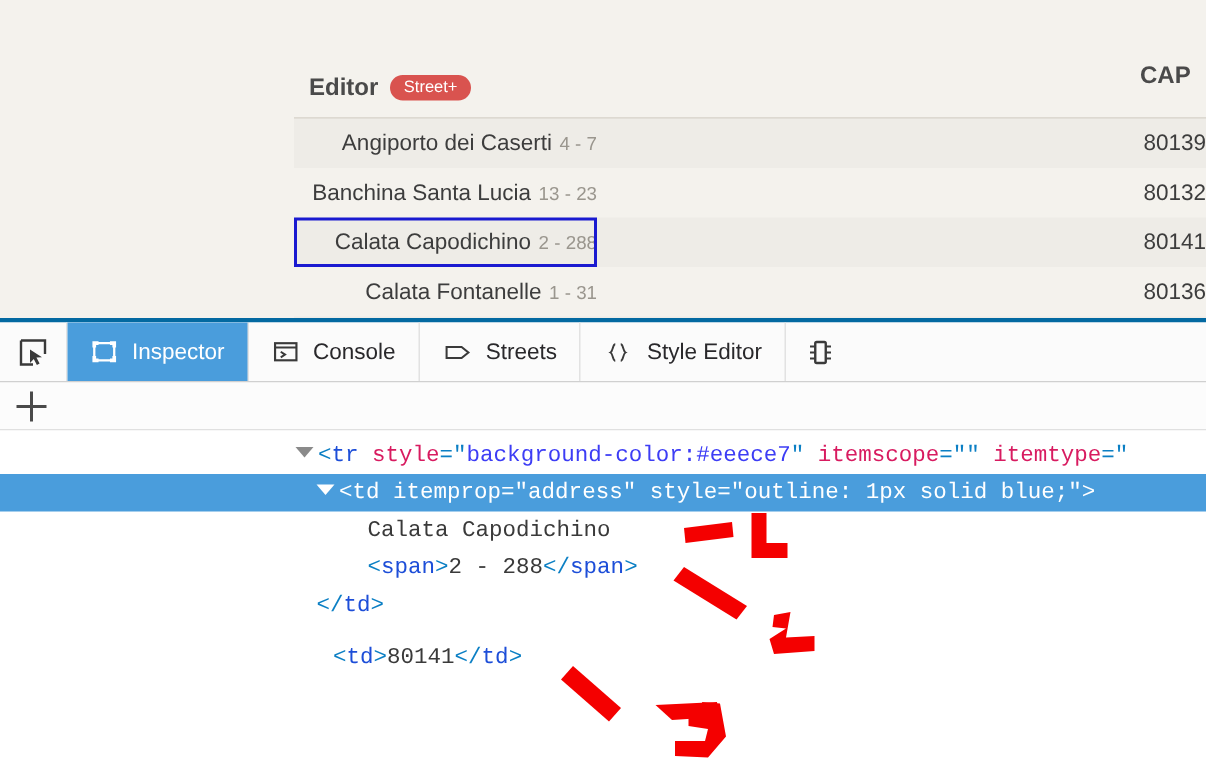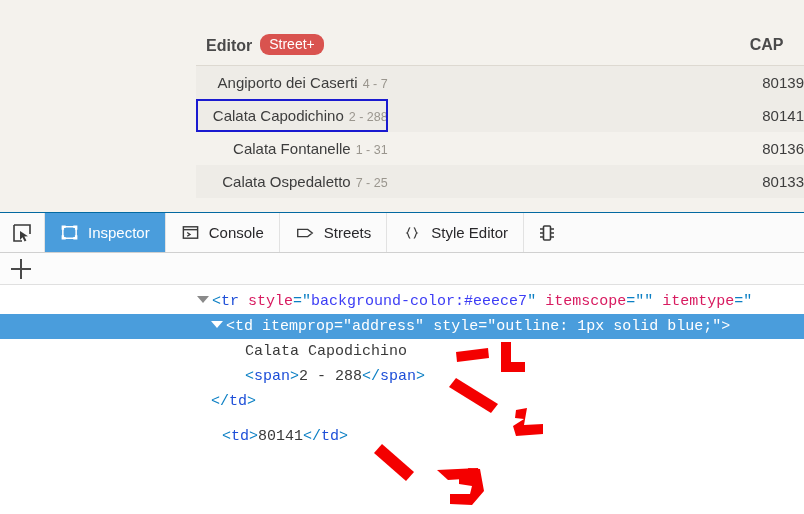--- a/index.html
+++ b/index.html
@@ -29,27 +29,28 @@
     color:#4a4a4a;
     padding: 34px 0 10px 10px;
     border-bottom:1px solid #ddd9d1;
     white-space:nowrap;
   }
   .tbl th.cap-col { padding-left:362px; }
   .badge {
     display:inline-block;
     background:#d9534f;
     color:#fff;
-    font-size:14px;
+    font-size:11px;
     font-weight:normal;
     border-radius:9px;
     padding:2px 9px 3px 9px;
     vertical-align: 2px;
     margin-left:8px;
     letter-spacing:0px;
+    margin-top:16px;
   }
   .tbl td {
     font-size:15px;
     color:#3d3d3d;
     padding:8px 0 8px 11px;
     height:30px;
     white-space:nowrap;
     text-align:right;
   }
   .tbl td.cap-col { padding-left:362px; }
@@ -59,21 +60,21 @@
     outline: 2px solid #1a1ad0;
     outline-offset:-2px;
     position: relative;
   }
   tr.sel td { background:#eeece7; }
 
   
   #devtools {
     position:absolute; left:0; top:212px; width:804px; height:302px;
     background:#fff;
-    border-top:1px solid #0369a1;
+    border-top:3px solid #0369a1;
   }
   #tabbar {
     display:flex; align-items:stretch;
     height:40px;
     background:#fbfbfb;
     border-bottom:1px solid #d0d0d0;
   }
   .tb-item {
     display:flex; align-items:center; gap:9px;
     padding:0 15px;
@@ -156,20 +157,24 @@
       <thead>
         <tr>
           <th><span>Editor</span><span class="badge">Street+</span></th>
           <th class="cap-col">CAP</th>
         </tr>
       </thead>
       <tbody id="tbody">
           <tr class="alt">
             <td class="street-col"><span>Angiporto dei Caserti</span><span class="rng">4 - 7</span></td>
             <td class="cap-col">80139</td>
+          </tr>
+          <tr>
+            <td class="street-col"><span>Banchina Santa Lucia</span><span class="rng">13 - 23</span></td>
+            <td class="cap-col">80132</td>
           </tr>
           <tr class="alt sel">
             <td class="street-col"><span>Calata Capodichino</span><span class="rng">2 - 288</span></td>
             <td class="cap-col">80141</td>
           </tr>
           <tr>
             <td class="street-col"><span>Calata Fontanelle</span><span class="rng">1 - 31</span></td>
             <td class="cap-col">80136</td>
           </tr>
           <tr class="alt">

